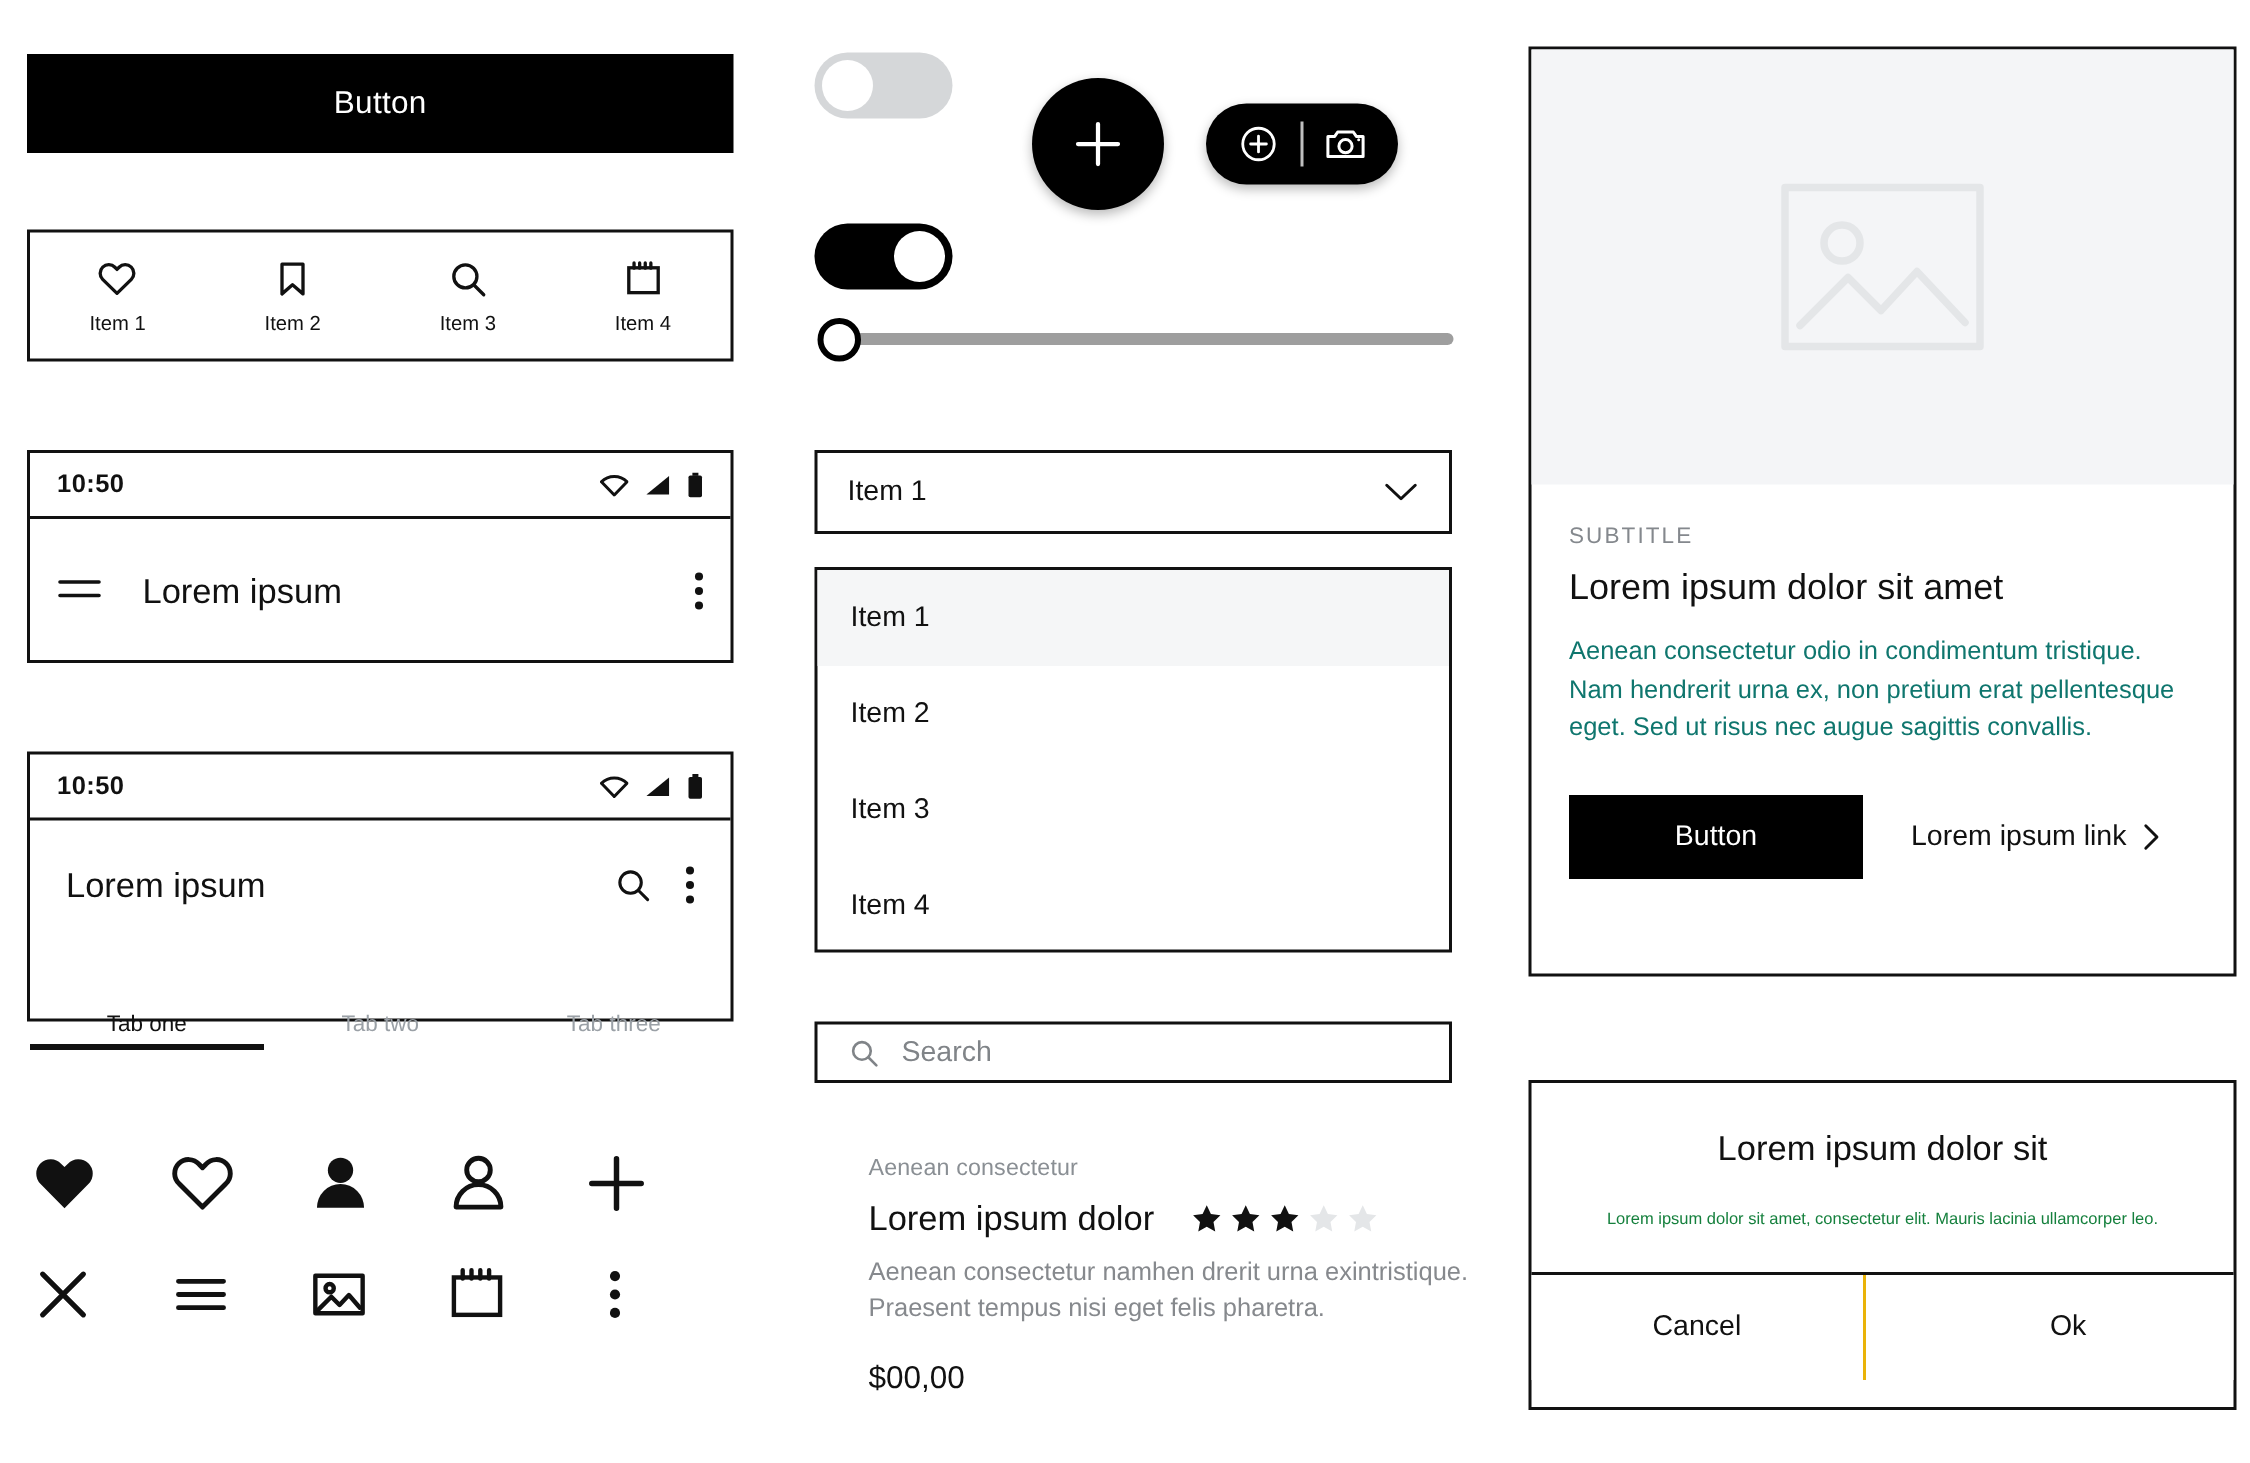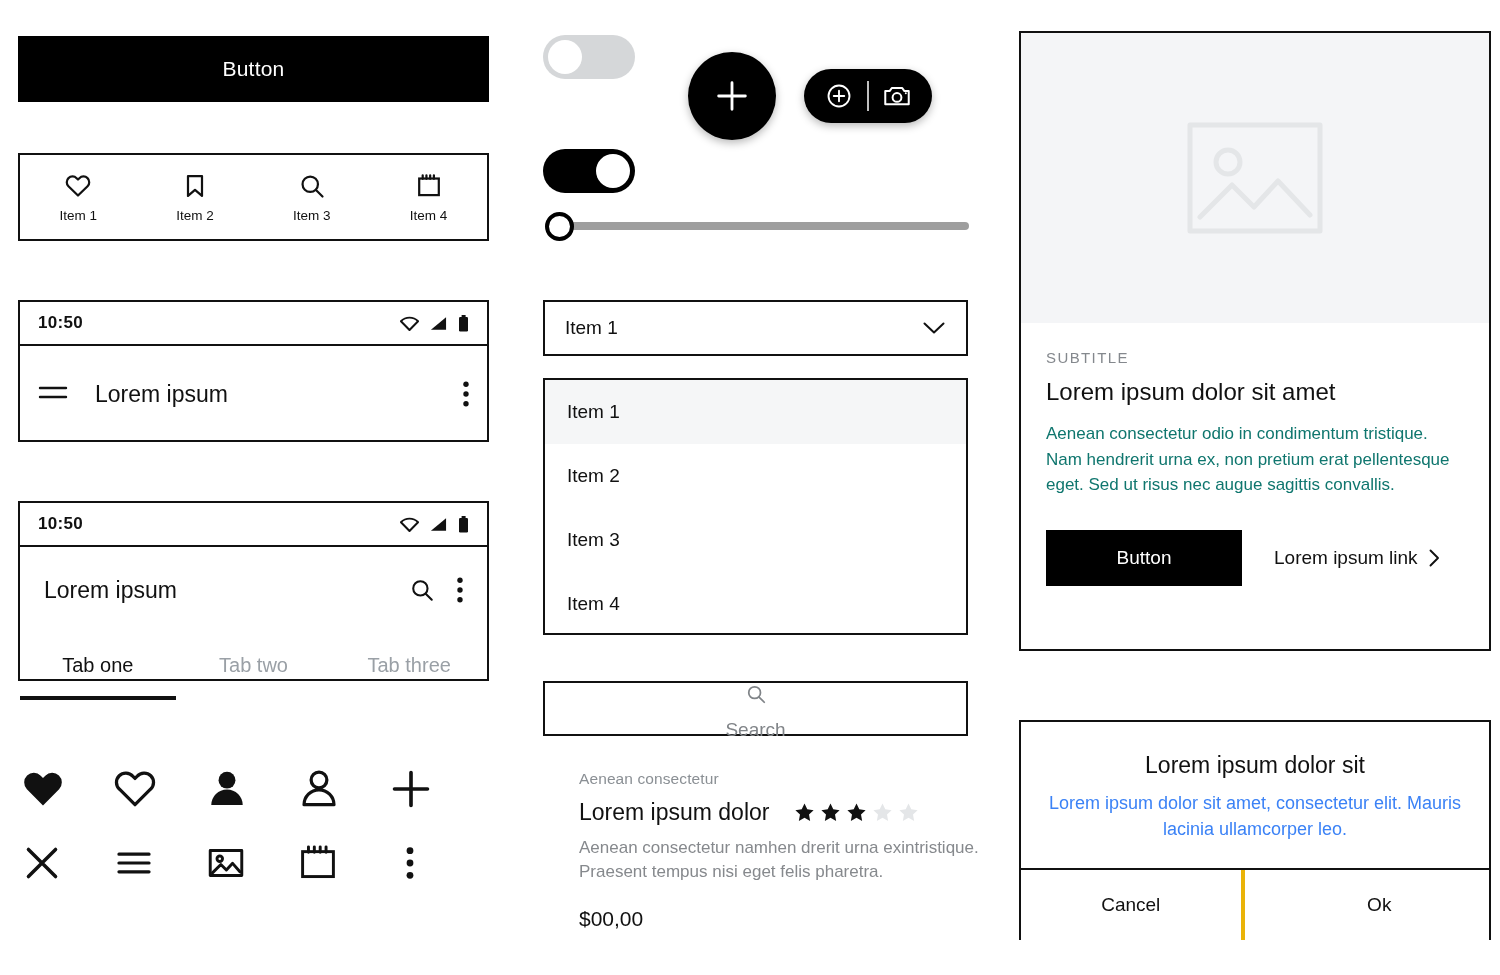--- a/index.html
+++ b/index.html
@@ -47,22 +47,22 @@
   #appbar-1 .bar { display: flex; align-items: center; height: 96px; padding: 0 18px; }
   #appbar-1 .title { font-size: 23px; margin-left: 27px; }
   #appbar-1 .kebab { margin-left: auto; }
 
   #appbar-2 { left: 18px; top: 501px; height: 180px; }
   #appbar-2 .bar { display: flex; align-items: center; height: 86px; padding: 0 24px; }
   #appbar-2 .title { font-size: 23px; }
   #appbar-2 .actions { margin-left: auto; display: flex; align-items: center; gap: 22px; }
   #appbar-2 .tabs { display: flex; height: 58px; }
   #appbar-2 .tab {
-    flex: 1; display: flex; align-items: center; justify-content: center;
-    font-size: 20px; color: #9aa0a6; cursor: pointer; position: relative; padding-top: 6px;
+    flex: 1; display: flex; align-items: flex-end; justify-content: center;
+    font-size: 15px; color: #9aa0a6; cursor: pointer; position: relative; padding-top: 6px;
   }
   #appbar-2 .tab.active { color: #111; }
   #appbar-2 .tab.active::after {
     content: ""; position: absolute; left: 0; right: 0; bottom: -9px;
     height: 4px; background: #111;
   }
 
   #icon-grid { left: 20px; top: 752px; width: 460px; }
   #icon-grid .icon-row { display: flex; height: 74px; align-items: center; }
   #icon-grid .icon-cell {
@@ -112,22 +112,22 @@
   #select .chev { margin-left: auto; }
 
   #list { left: 543px; top: 378px; width: 425px; height: 257px; }
   #list .list-item {
     height: 64px; display: flex; align-items: center; padding: 0 22px;
     font-size: 19px; cursor: pointer;
   }
   #list .list-item.selected { background: #f5f6f7; }
 
   #search {
-    left: 543px; top: 681px; width: 425px; height: 55px;
-    display: flex; align-items: center; padding: 0 20px; gap: 14px; cursor: text; flex-direction: column;
+    left: 543px; top: 681px; width: 425px; height: 41px;
+    display: flex; align-items: center; padding: 0 20px; gap: 14px; cursor: text;
   }
   #search .ph { font-size: 19px; color: #808488; }
 
   #product { left: 543px; top: 770px; width: 430px; margin-left: 36px; }
   #product .eyebrow { font-size: 15.5px; color: #8a8f94; letter-spacing: .1px; }
   #product .title-row { display: flex; align-items: center; gap: 24px; margin-top: 11px; }
   #product .p-title { font-size: 23px; color: #111; }
   #product .stars { display: flex; gap: 3px; }
   #product .desc { margin-top: 10px; font-size: 17px; line-height: 1.42; color: #86898d; }
   #product .price { margin-top: 23px; font-size: 21px; color: #111; }
@@ -151,29 +151,29 @@
     font-size: 19px; cursor: pointer; border: none;
   }
   #card .card-link {
     display: flex; align-items: center; gap: 10px;
     font-size: 19px; color: #111; text-decoration: none; cursor: pointer;
   }
 
   #dialog { left: 1019px; top: 720px; width: 472px; height: 220px; }
   #dialog .d-body { padding: 30px 26px 26px 26px; text-align: center; }
   #dialog .d-title { font-size: 23px; color: #111; }
-  #dialog .d-text { margin-top: 11px; font-size: 18px; line-height: 1.45; color: #3b82f6; }
+  #dialog .d-text { margin-top: 27px; font-size: 11px; line-height: 1.45; color: #15803d; }
   #dialog .d-actions { display: flex; border-top: 2px solid #111; height: 72px; }
   #dialog .d-btn {
     flex: 1; display: flex; align-items: center; justify-content: center;
     font-size: 19px; color: #111; cursor: pointer; background: #fff; border: none;
     font-family: "Liberation Sans", sans-serif;
     text-align: center;
   }
-  #dialog .d-btn + .d-btn { border-left: 4px solid #eab308; padding-left: 25px; }
+  #dialog .d-btn + .d-btn { border-left: 2px solid #eab308; padding-left: 25px; }
 </style>
 </head>
 <body>
 
 <div class="page">
 
   <button class="abs" id="btn-primary">
     <span>Button</span>
   </button>
 

